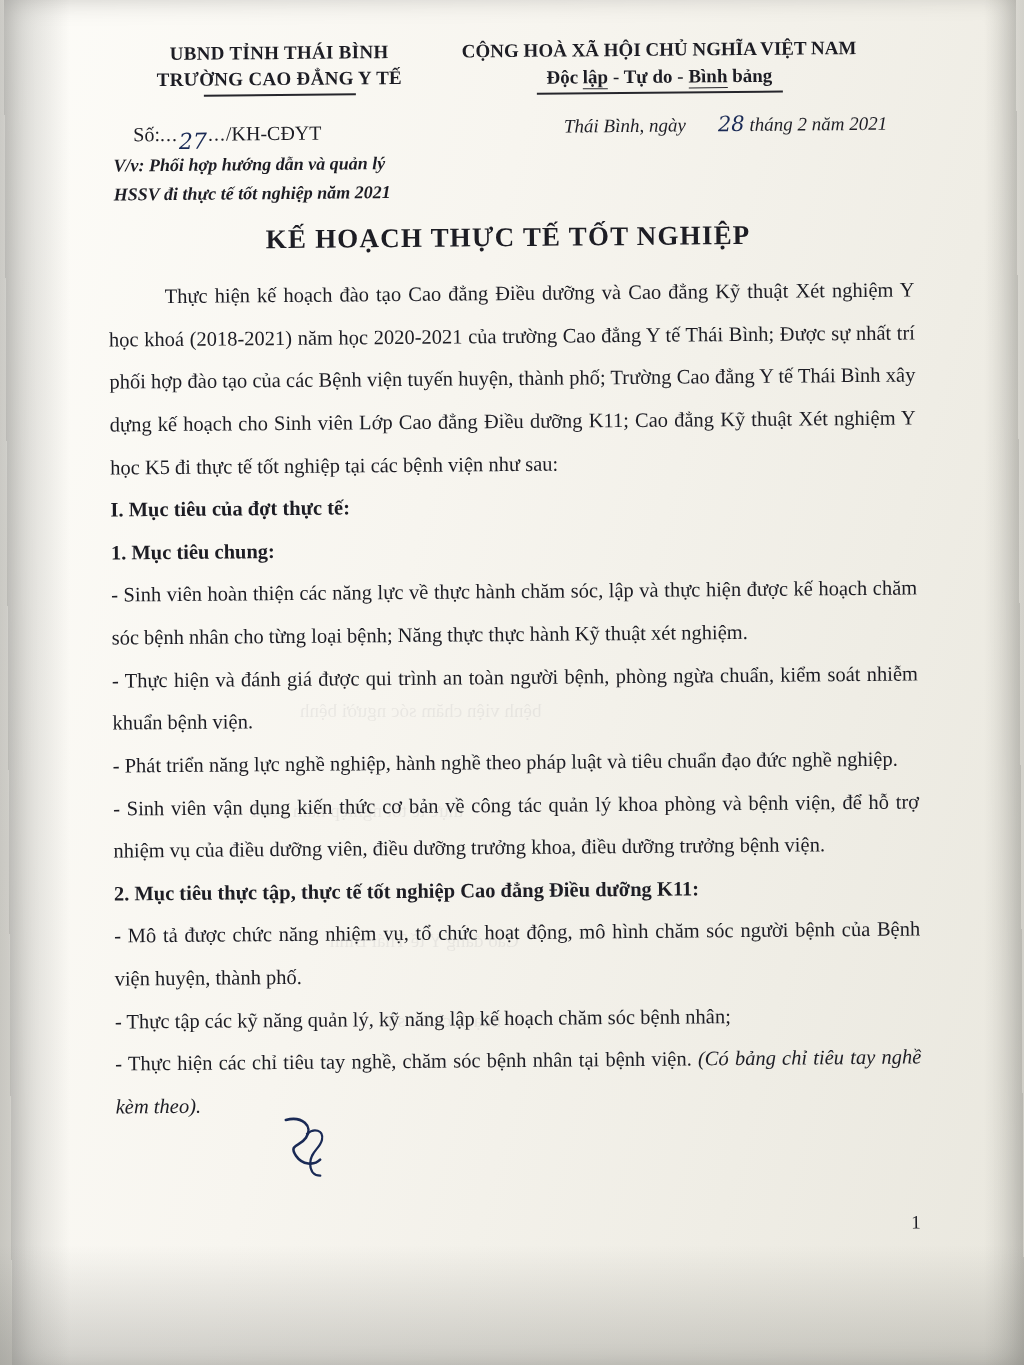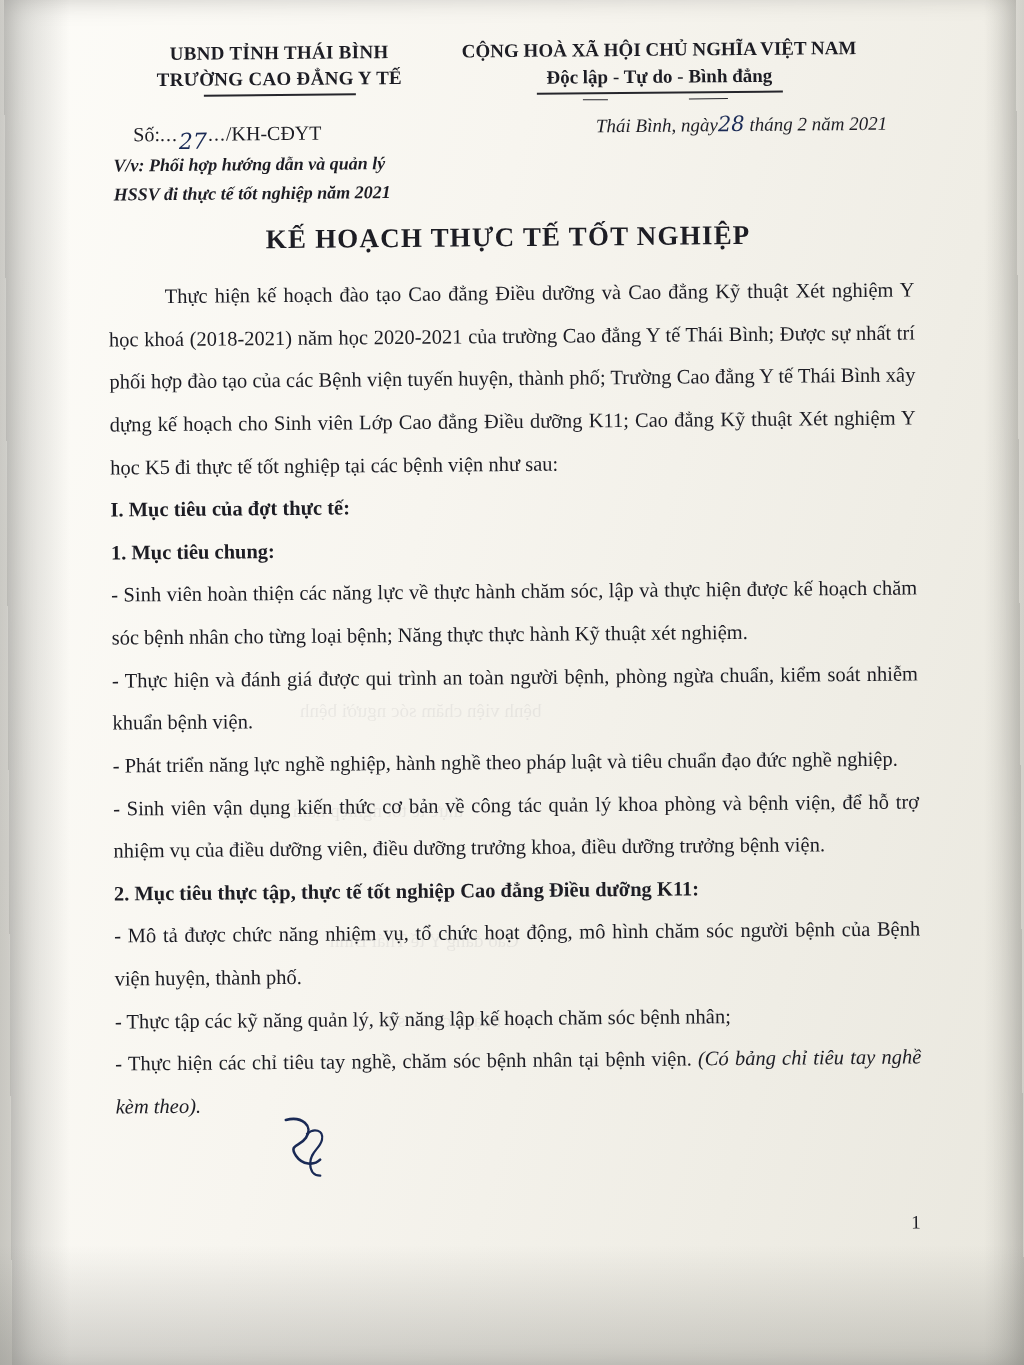--- a/index.html
+++ b/index.html
@@ -85,21 +85,21 @@
   }
   .hdr-right .l2 { font-size: 19px; }
   .hdr-right .rule {
     width: 246px;
     height: 2px;
     background: #26262c;
     margin: 2px auto 0 auto;
   }
   .ul-word {
     border-bottom: 1.6px solid #26262c;
-    padding-bottom: 12px;
+    padding-bottom: 1px;
   }
   
   .sohieu {
     position: absolute;
     left: 138px;
     top: 118px;
     font-size: 20px;
     white-space: nowrap;
   }
   .sohieu .dots { letter-spacing: 1px; }
@@ -128,20 +128,21 @@
     top: 114px;
     font-style: italic;
     font-size: 19px;
     white-space: nowrap;
   }
   .datepl .hand {
     font-family: "DejaVu Serif", serif;
     color: #1a2a55;
     font-style: italic;
     font-size: 21px;
+    margin-left: 32px;
   }
   
   .title {
     position: absolute;
     top: 222px;
     left: 0;
     width: 100%;
     text-align: center;
     font-weight: bold;
     font-size: 27px;
@@ -201,21 +202,21 @@
   <div class="content">
 
     <div class="hdr">
       <div class="hdr-left">
         <div>UBND TỈNH THÁI BÌNH</div>
         <div>TRƯỜNG CAO ĐẲNG Y TẾ</div>
         <div class="rule"></div>
       </div>
       <div class="hdr-right">
         <div>CỘNG HOÀ XÃ HỘI CHỦ NGHĨA VIỆT NAM</div>
-        <div class="l2"><span>Độc </span><span class="ul-word">lập</span><span> - Tự do - </span><span class="ul-word">Bình</span><span> đẳng</span></div>
+        <div class="l2"><span>Độc </span><span class="ul-word">lập</span><span> - Tự do - </span><span class="ul-word">Bình</span><span> bảng</span></div>
         <div class="rule"></div>
       </div>
     </div>
 
     <div class="sohieu">
       <span>Số:</span><span class="dots">...</span><span class="handnum">27</span><span class="dots">...</span><span>/KH-CĐYT</span>
     </div>
 
     <div class="vv">
       <div>V/v: Phối hợp hướng dẫn và quản lý</div>

